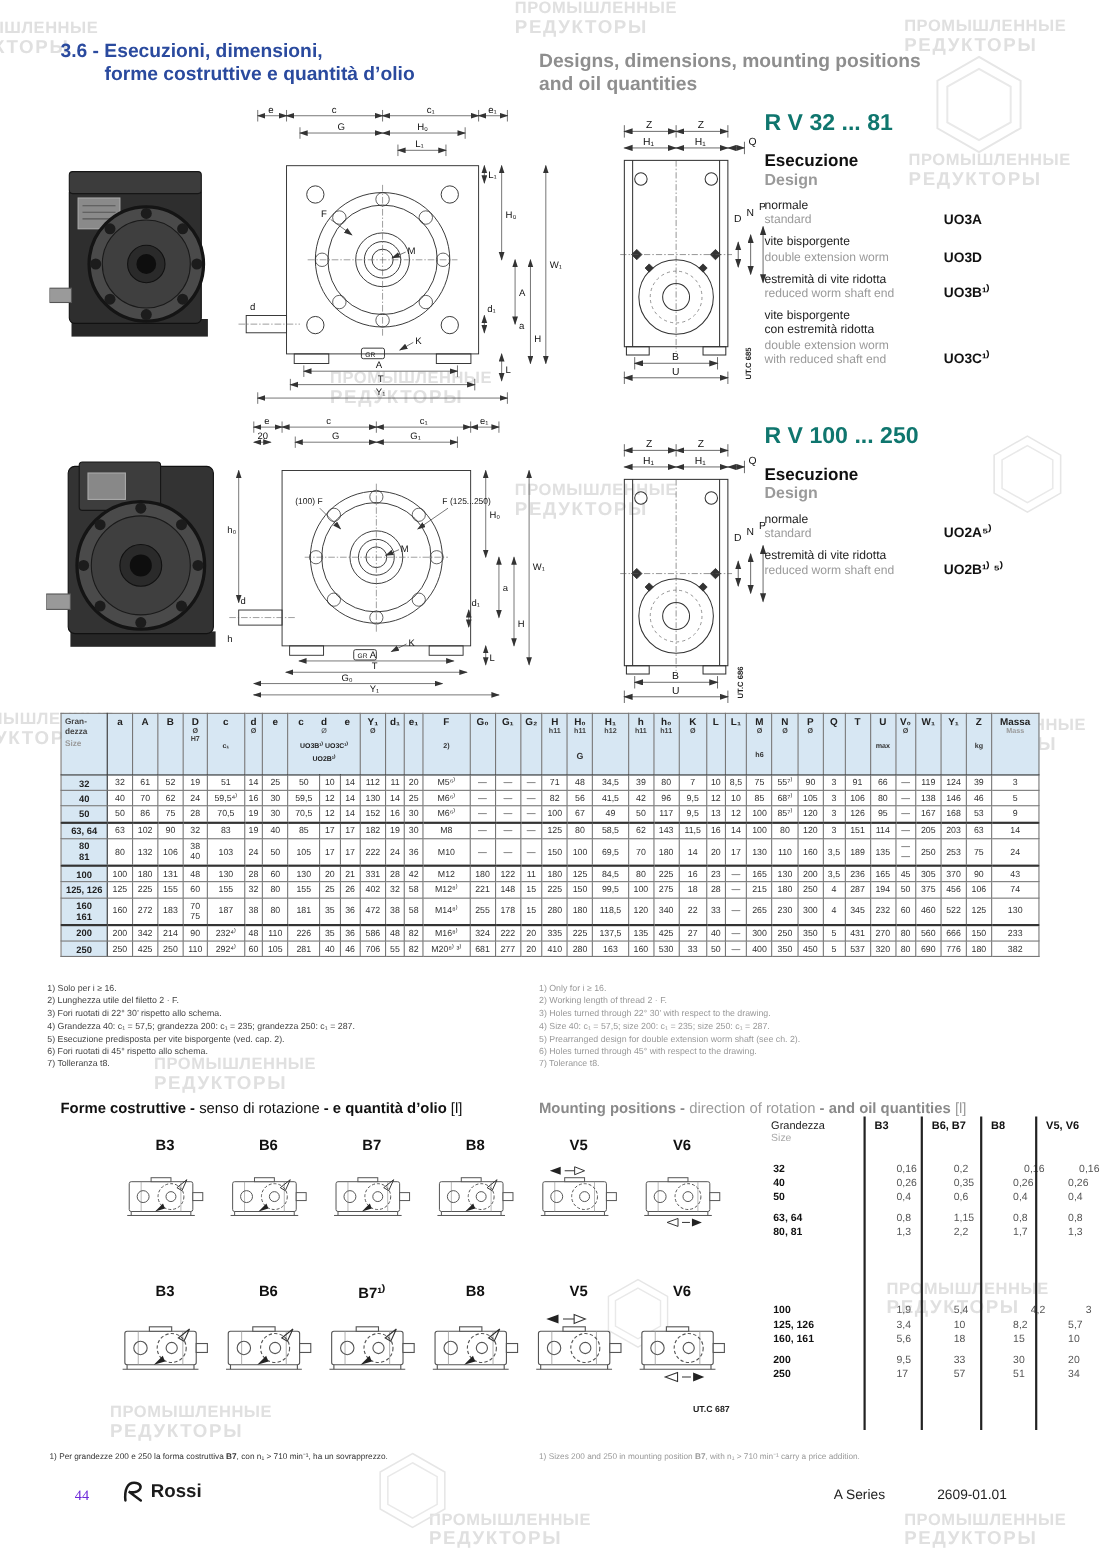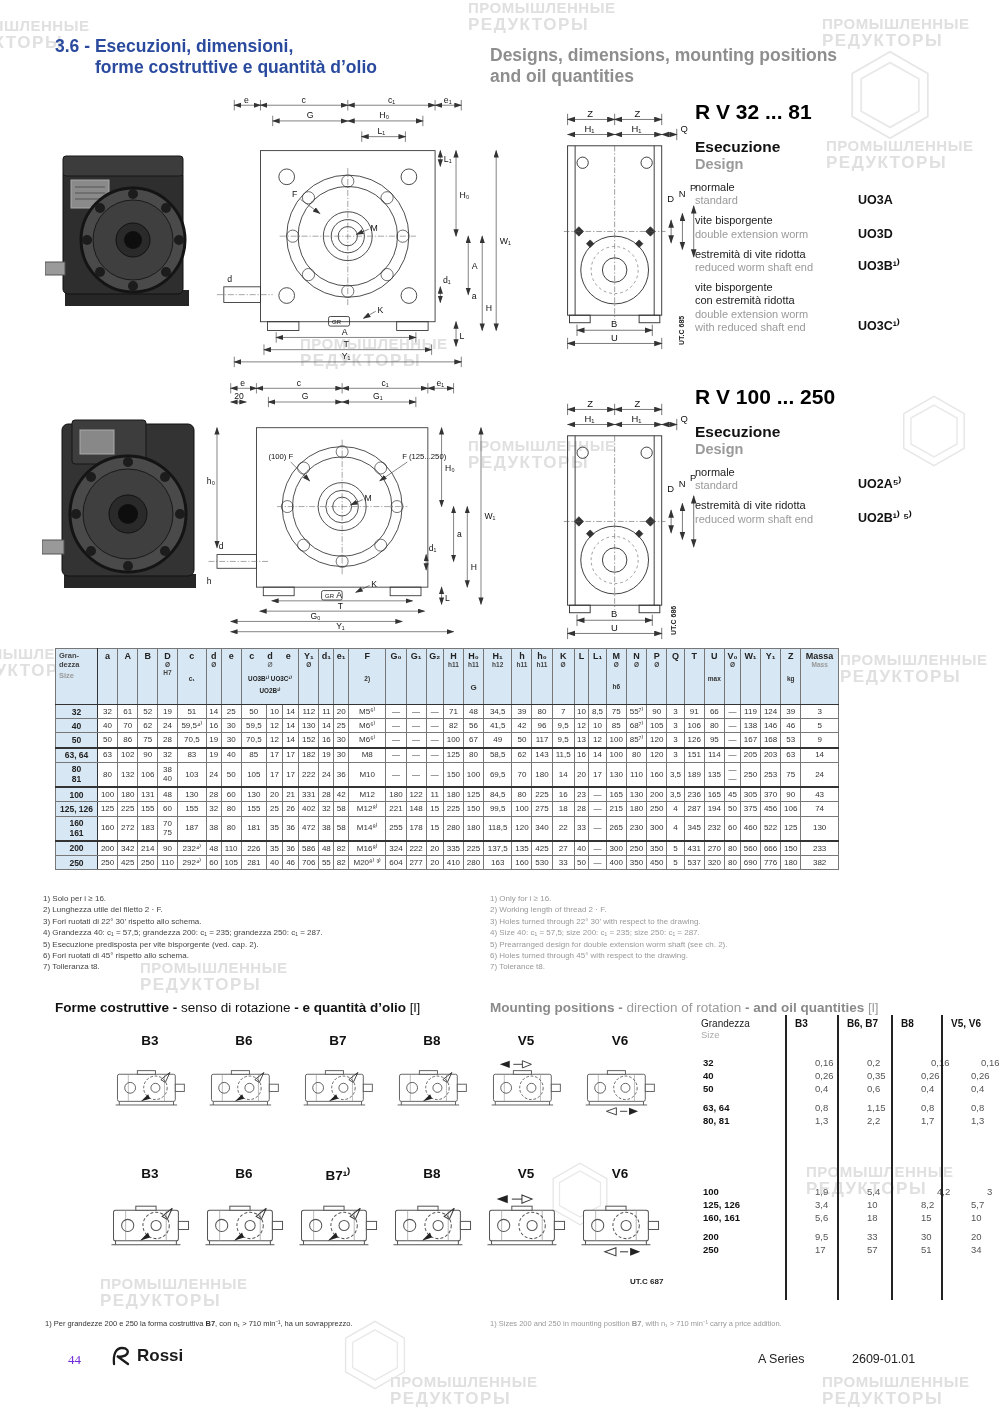--- a/index.html
+++ b/index.html
@@ -13,37 +13,37 @@
   .hex { position:absolute; z-index:0; }
   .z { position:absolute; z-index:1; }
 
   
   .hdr-it { left:55px; top:36px; color:#2a4a9e; font-size:17.5px; font-weight:bold; line-height:1.22; }
   .hdr-it .ind { padding-left:40px; }
   .hdr-en { left:490px; top:45px; color:#8e8e8e; font-size:17.5px; font-weight:bold; line-height:1.22; }
 
   
   .des-col { width:268px; }
-  .rv-title { font-size:21px; font-weight:bold; color:#000000; margin-bottom:14px; }
+  .rv-title { font-size:21px; font-weight:bold; color:#0f766e; margin-bottom:14px; }
   .esec { font-size:15.5px; font-weight:bold; color:#111; }
   .design { font-size:14.5px; font-weight:bold; color:#9a9a9a; margin-bottom:9px; }
   .des-item { position:relative; margin-bottom:7px; }
   .des-item .it { font-size:11px; color:#222; white-space:pre-line; line-height:1.2; }
   .des-item .en { font-size:11px; color:#9a9a9a; white-space:pre-line; line-height:1.2; }
   .des-item .code { position:absolute; left:163px; bottom:0; font-size:12.5px; font-weight:bold; color:#111; }
 
   .utc-v { position:absolute; font-size:7px; font-weight:bold; color:#222; transform:rotate(-90deg); transform-origin:left top; z-index:2; }
   .utc-h { position:absolute; font-size:8px; font-weight:bold; color:#222; z-index:2; }
 
   
   svg text { font-family:"Liberation Sans", sans-serif; fill:#111; }
   .draw { position:absolute; z-index:1; }
 
   
-  #dim-table { position:absolute; left:55px; top:648px; width:784px; border-collapse:collapse; table-layout:auto; z-index:1; }
+  #dim-table { position:absolute; left:55px; top:648px; width:890px; border-collapse:collapse; table-layout:auto; z-index:1; }
   #dim-table th, #dim-table td { border:1px solid #777; font-size:8px; text-align:center; padding:1.5px 1px; color:#333; white-space:pre-line; line-height:1.2; }
   #dim-table { border:1.5px solid #333; }
   #dim-table thead th { background:#d7e7f3; height:56px; vertical-align:top; border-bottom:1.5px solid #333; }
   #dim-table thead th { display:table-cell; }
   #dim-table .cm { font-size:9px; font-weight:bold; color:#222; }
   #dim-table .cs { font-size:6.5px; color:#444; }
   #dim-table .cs.gray { color:#999; }
   #dim-table .cb { font-size:6.5px; color:#333; margin-top:14px; }
   #dim-table .cb.bold { font-weight:bold; font-size:8px; }
   #dim-table th.grp-th { vertical-align:top; }
@@ -991,21 +991,21 @@
           <td>292⁴⁾</td>
           <td>60</td>
           <td>105</td>
           <td>281</td>
           <td>40</td>
           <td>46</td>
           <td>706</td>
           <td>55</td>
           <td>82</td>
           <td>M20⁸⁾ ³⁾</td>
-          <td>604</td>
+          <td>681</td>
           <td>277</td>
           <td>20</td>
           <td>410</td>
           <td>280</td>
           <td>163</td>
           <td>160</td>
           <td>530</td>
           <td>33</td>
           <td>50</td>
           <td>—</td>

